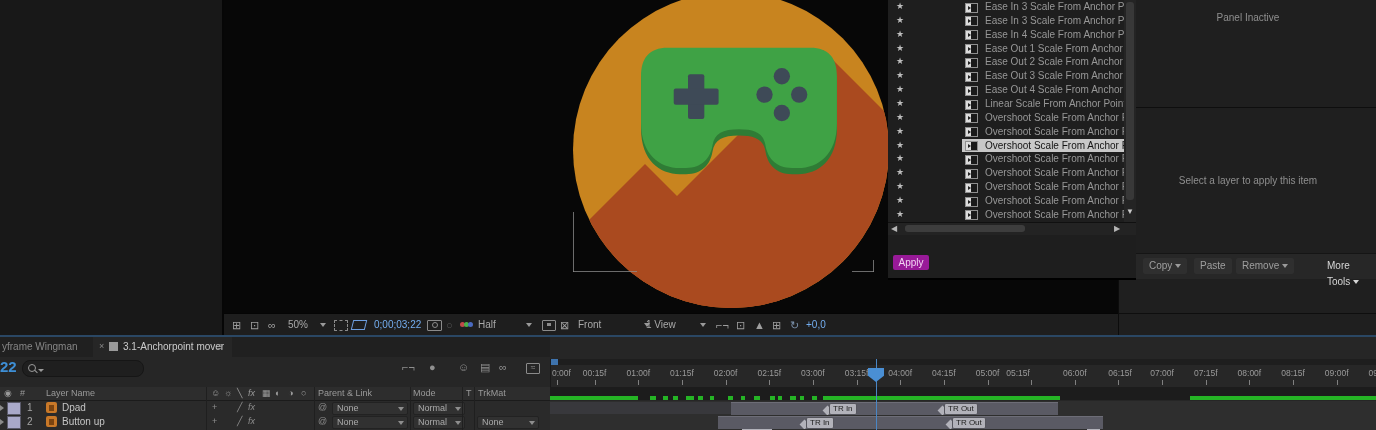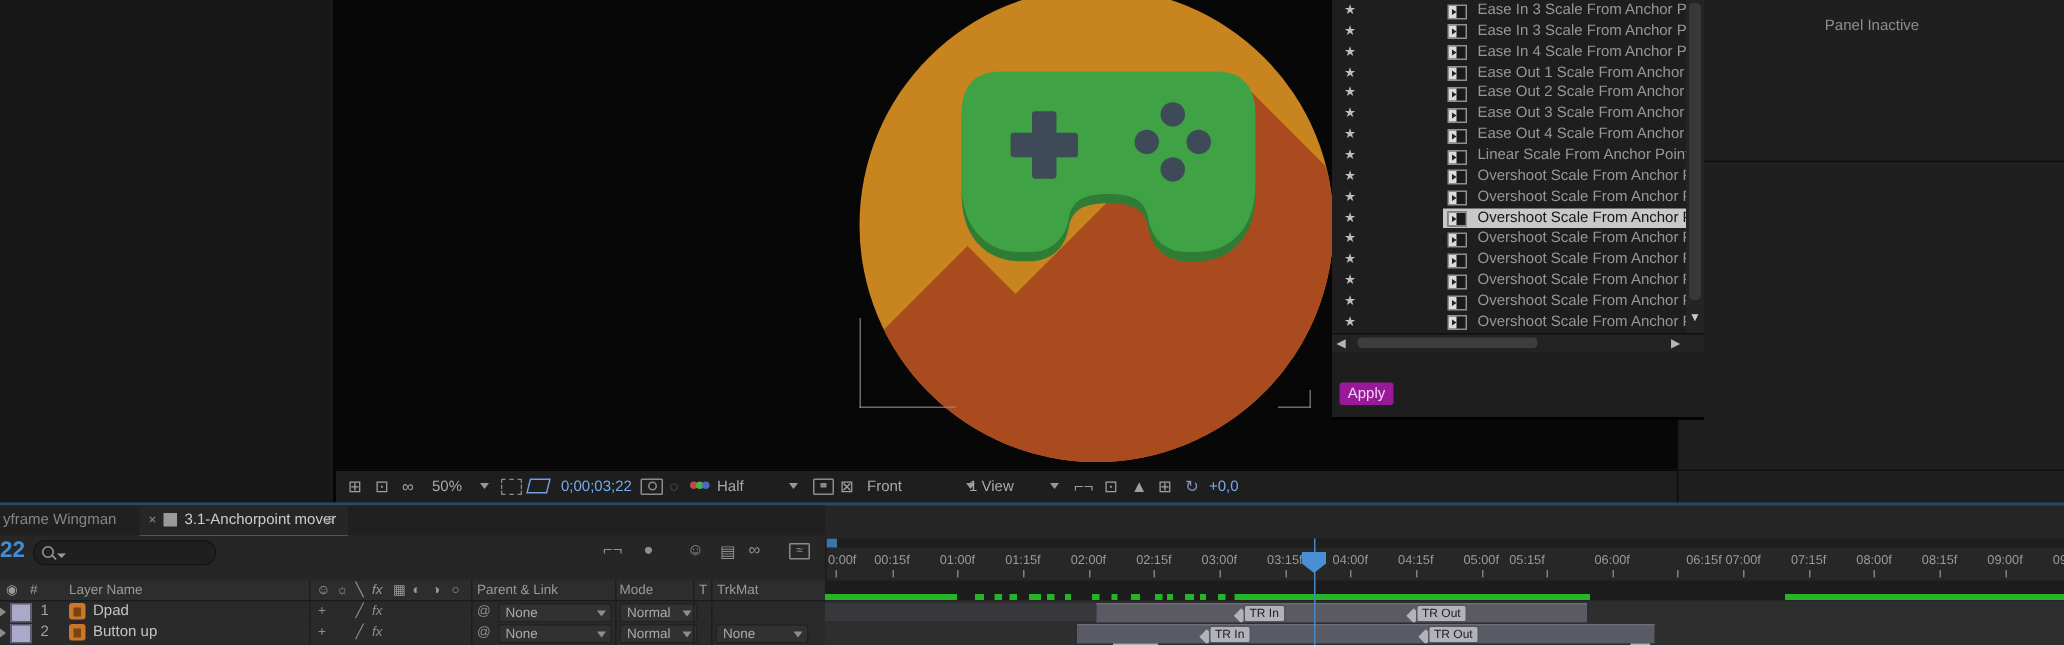--- a/index.html
+++ b/index.html
@@ -157,21 +157,28 @@
     <span class="abs" style="left:512px;"><span class="glyph">⊡</span></span>
     <span class="abs" style="left:530px;"><span class="glyph">▲</span></span>
     <span class="abs" style="left:548px;"><span class="glyph">⊞</span></span>
     <span class="abs" style="left:566px;"><span class="glyph" style="color:#7d93ad;">↻</span></span>
     <span class="abs" style="left:582px;"><span class="blue-text">+0,0</span></span>
   </div>
 
   <div id="right-panel" class="abs">
     <div class="msg" style="top:12px;">Panel Inactive</div>
     <div class="hline" style="top:107px;"></div>
+    <div class="msg" style="top:175px;">Select a layer to apply this item</div>
     <div class="hline" style="top:313px;"></div>
+    <div id="rp-btnrow">
+      <span class="rp-btn" style="left:12px;"><span>Copy</span> <span class="chev"></span></span>
+      <span class="rp-btn" style="left:63px;"><span>Paste</span></span>
+      <span class="rp-btn" style="left:105px;"><span>Remove</span> <span class="chev"></span></span>
+      <span class="rp-btn" style="left:190px;background:none;color:#d6d6d6;"><span>More Tools</span> <span class="chev" style="border-top-color:#d6d6d6;"></span></span>
+    </div>
   </div>
 
   <div id="preset-win" class="abs">
     <div id="preset-list">
         <div class="preset-row">
           <span class="star">★</span>
           <span class="prev-ic">
             <i></i>
           </span>
           <span class="plabel">Ease In 3 Scale From Anchor Poi</span>
@@ -343,21 +350,21 @@
         <span class="tick-label" style="left: 349.2px;">04:00f</span>
         <span class="tick-mark" style="left: 349.2px;"></span>
         <span class="tick-label" style="left: 392.85px;">04:15f</span>
         <span class="tick-mark" style="left: 392.85px;"></span>
         <span class="tick-label" style="left: 436.5px;">05:00f</span>
         <span class="tick-mark" style="left: 436.5px;"></span>
         <span class="tick-label" style="left: 467px;">05:15f</span>
         <span class="tick-mark" style="left: 480.15px;"></span>
         <span class="tick-label" style="left: 523.8px;">06:00f</span>
         <span class="tick-mark" style="left: 523.8px;"></span>
-        <span class="tick-label" style="left: 585px; text-align: center;">06:15f</span>
+        <span class="tick-label" style="left: 569px; text-align: center;">06:15f</span>
         <span class="tick-mark" style="left: 567.45px;"></span>
         <span class="tick-label" style="left: 611.1px;">07:00f</span>
         <span class="tick-mark" style="left: 611.1px;"></span>
         <span class="tick-label" style="left: 654.75px;">07:15f</span>
         <span class="tick-mark" style="left: 654.75px;"></span>
         <span class="tick-label" style="left: 698.4px;">08:00f</span>
         <span class="tick-mark" style="left: 698.4px;"></span>
         <span class="tick-label" style="left: 742.05px;">08:15f</span>
         <span class="tick-mark" style="left: 742.05px;"></span>
         <span class="tick-label" style="left: 785.7px;">09:00f</span>

